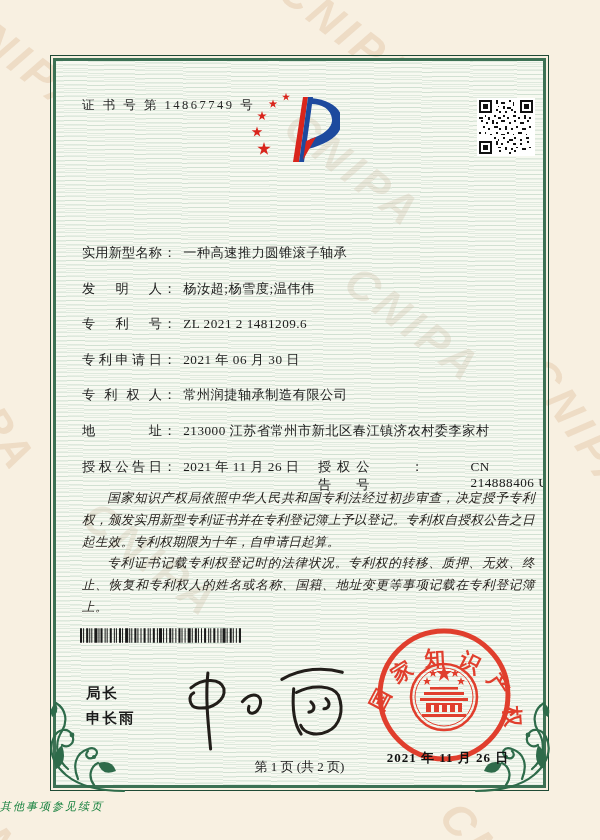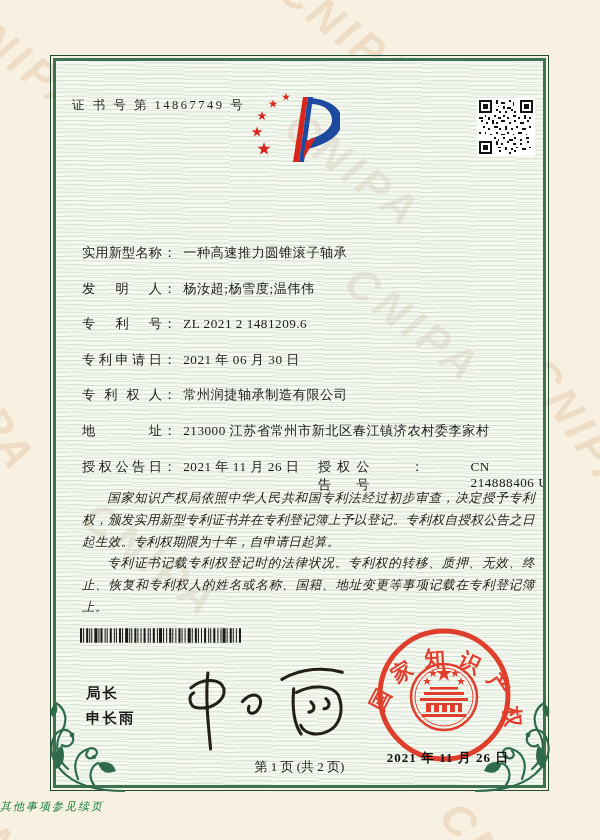--- a/index.html
+++ b/index.html
@@ -29,21 +29,21 @@
   }
   .frame-inner{
     position:relative; width:100%; height:100%;
     box-sizing:border-box; border:3px solid #3c7154;
     background:
       repeating-linear-gradient(1.2deg, rgba(120,168,138,0.20) 0 1px, rgba(0,0,0,0) 1px 4px),
       repeating-linear-gradient(-1.4deg, rgba(120,168,138,0.13) 0 1px, rgba(0,0,0,0) 1px 5px),
       #f7f9f1;
     overflow:hidden;
   }
-  .cert-no{ position:absolute; left:16px; top:36px; font-size:12.5px; letter-spacing:2.5px; color:#262626;}
+  .cert-no{ position:absolute; left:26px; top:36px; font-size:12.5px; letter-spacing:2.5px; color:#262626;}
   .logo{ position:absolute; left:192px; top:30px; }
   .qr{ position:absolute; left:421px; top:37px; background:#fff; padding:2px;}
   .title{
     position:absolute; left:0; top:112px; width:100%;
     text-align:center; font-size:31px; font-weight:bold;
     letter-spacing:9px; color:#111;
   }
   .rows{ position:absolute; left:26px; top:183px; width:450px; font-size:13.2px; }
   .row{ display:flex; align-items:baseline; height:35.6px; }
   .flabel{ display:inline-block; width:80px; text-align:justify; text-align-last:justify; color:#222;}

